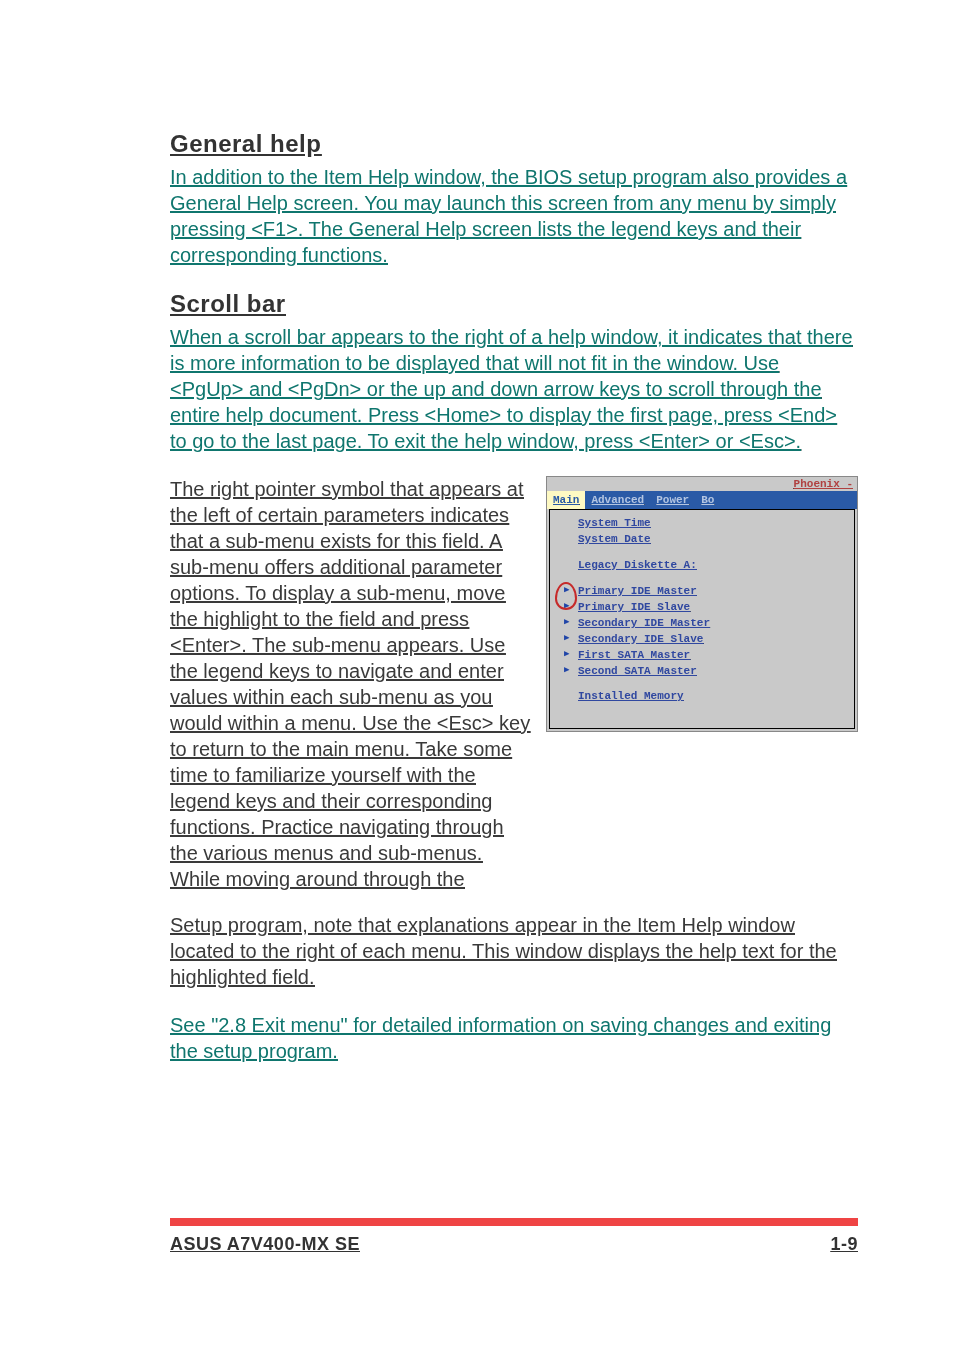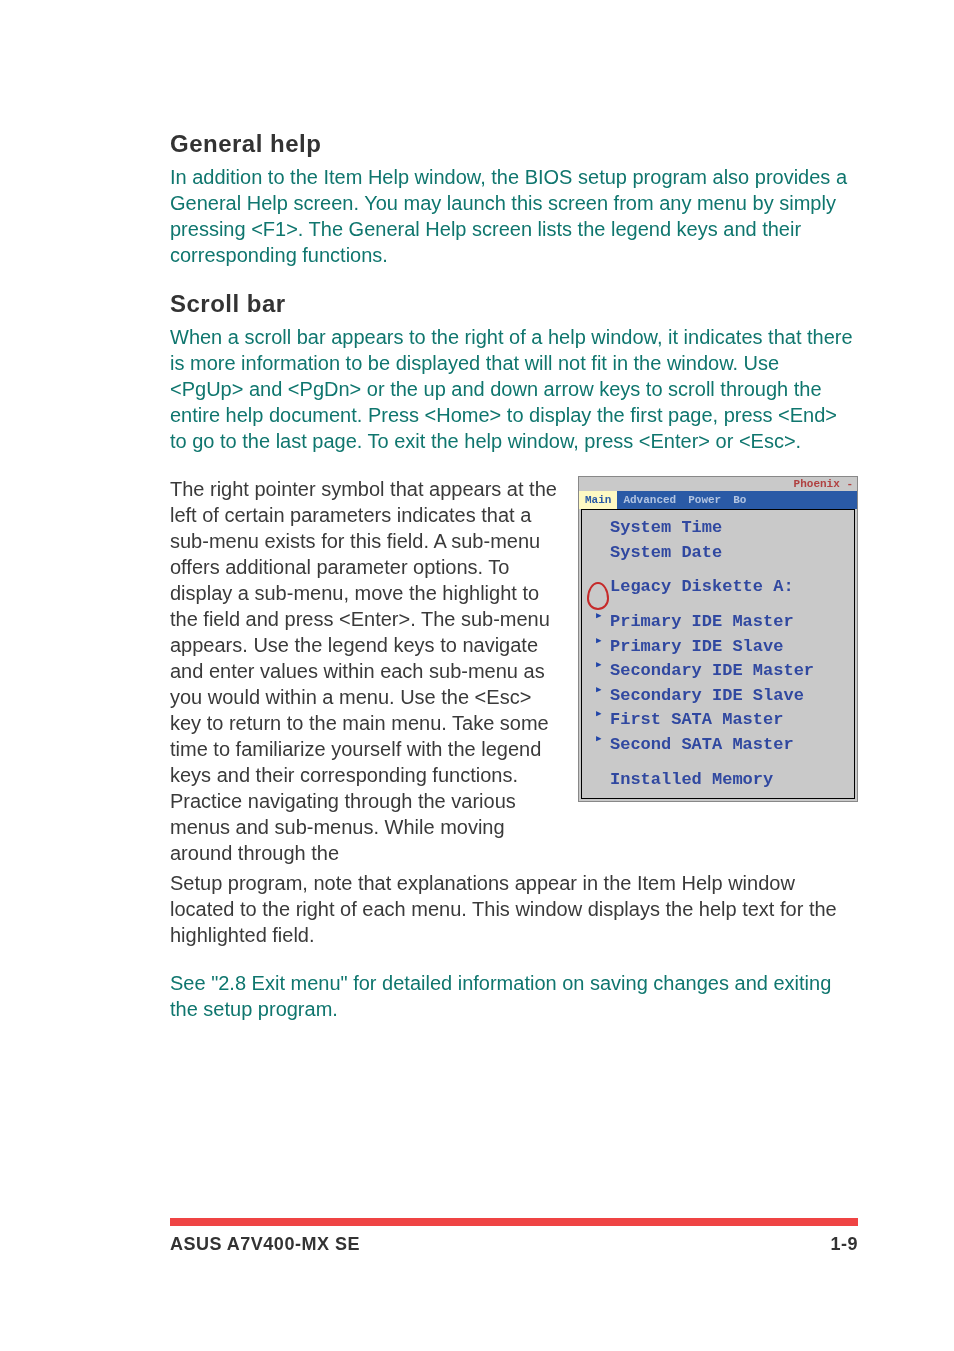--- a/index.html
+++ b/index.html
@@ -1,15 +1,15 @@
 <!DOCTYPE html>
 <html><head>
 <meta charset="utf-8">
 <style>
-  * { box-sizing: border-box; margin: 0; padding: 0; }
+  * { box-sizing: border-box; margin: 0; padding: 0; text-decoration: underline; }
   html, body { width: 954px; height: 1351px; }
   body {
     font-family: Arial, Helvetica, sans-serif;
     background: #fff;
     color: #333;
     position: relative;
   }
   .page {
     padding: 130px 96px 0 170px;
   }
@@ -23,30 +23,30 @@
   .body-text {
     font-size: 20px;
     line-height: 1.3;
     color: #0f766e;
     margin-bottom: 22px;
   }
   .submenu-row {
     display: flex;
     align-items: flex-start;
     gap: 12px;
-    margin-bottom: 4px;
+    margin-bottom: 20px;
   }
   .submenu-text {
     flex: 1;
     font-size: 20px;
     line-height: 1.3;
     color: #3a3a3a;
   }
   .bios-shot {
-    width: 280px;
+    width: 312px;
     flex-shrink: 0;
     font-family: "Courier New", monospace;
     background: #c9c9c9;
     position: relative;
     border: 1px solid #888;
   }
   .bios-top {
     background: #c9c9c9;
     height: 14px;
     text-align: right;
@@ -71,21 +71,21 @@
   }
   .bios-tab.active {
     background: #fef9c3;
     color: #2a5aa6;
   }
   .bios-body {
     background: #c9c9c9;
     border: 1px solid #000;
     margin: 0 2px 2px 2px;
     padding: 6px 0;
-    font-size: 17px;
+    font-size: 11px;
     line-height: 1.45;
     font-weight: 700;
     color: #3048a0;
     min-height: 220px;
     position: relative;
   }
   .bios-line {
     padding-left: 28px;
   }
   .bios-ptr-line {

